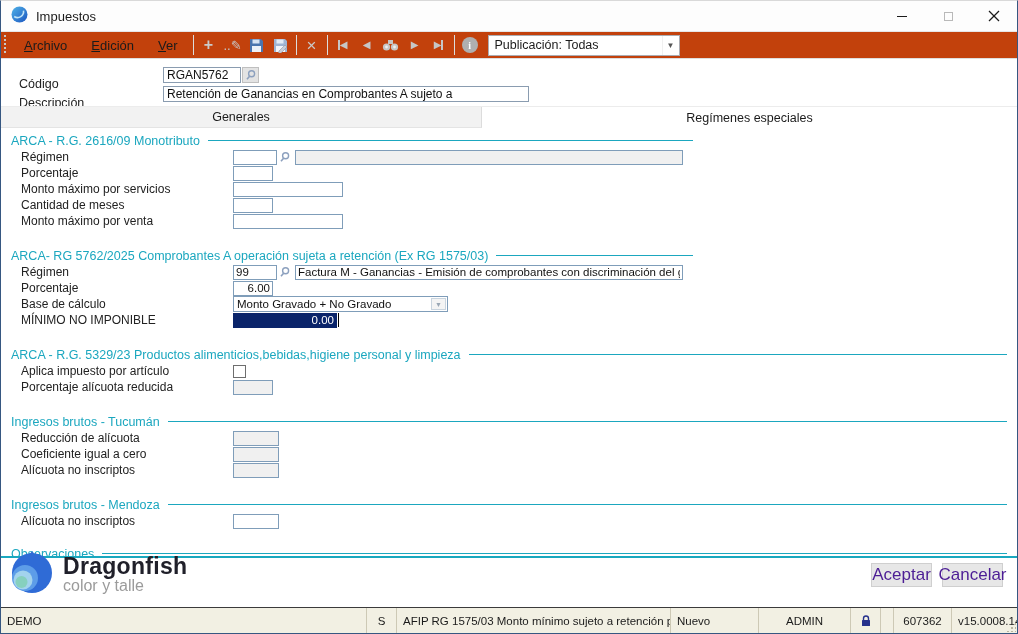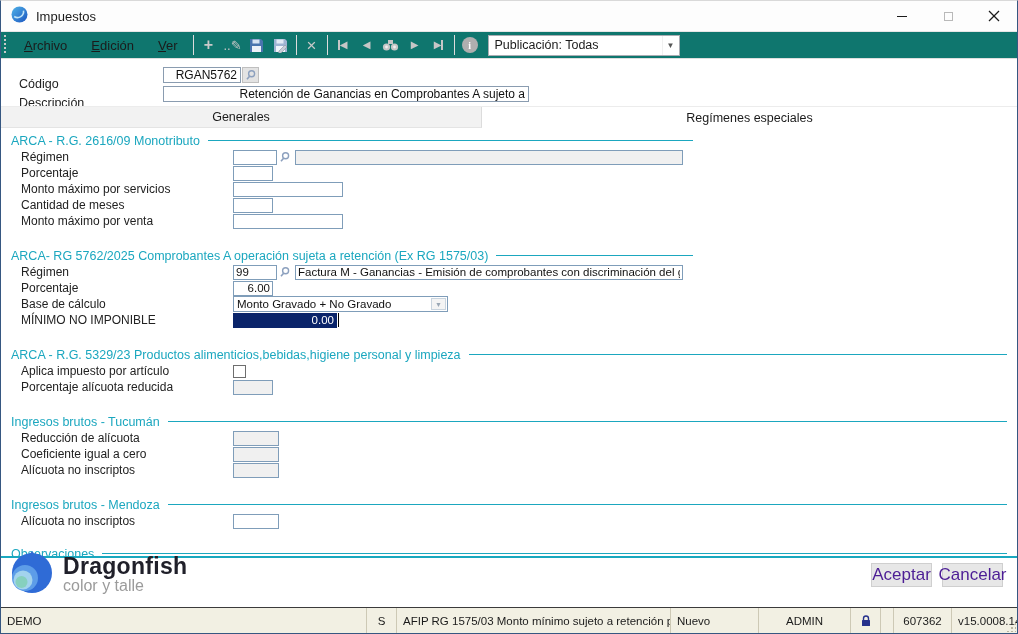--- a/index.html
+++ b/index.html
@@ -12,42 +12,42 @@
     position:relative;
   }
   
   .titlebar { height:30px; background:#FDFDFD; display:flex; align-items:center; padding-left:10px; flex:0 0 auto; }
   .titlebar .title { font-size:13px; color:#1B1B1B; margin-left:8px; }
   .win-controls { margin-left:auto; display:flex; height:30px; }
   .win-btn { width:46px; height:30px; display:flex; align-items:center; justify-content:center; cursor:default; }
   .min-glyph { width:10px; height:0; border-bottom:1.4px solid #1B1B1B; display:block; }
   .max-glyph { width:9px; height:9px; border:1px solid #B9B9B9; display:block; }
   
-  .menubar { height:28px; background:#0f766e; border-top:1px solid #E6E6E6; border-bottom:1px solid #DEDEDE; display:flex; align-items:center; flex:0 0 auto; }
+  .menubar { height:28px; background:#c2410c; border-top:1px solid #E6E6E6; border-bottom:1px solid #DEDEDE; display:flex; align-items:center; flex:0 0 auto; }
   .grip { width:5px; height:20px; margin:0 4px 0 2px;
           background-image: repeating-linear-gradient(to bottom,#C9C9C9 0 2px, transparent 2px 4px); background-size:2px 100%; background-repeat:repeat-y; background-position:1px 0; }
   .menu-item { display:inline-block; font-size:13px; color:#1B1B1B; padding:4px 12px; }
   .menu-item::first-letter { text-decoration: underline; }
   .tsep { width:1px; height:20px; background:#DCDCDC; margin:0 3px; }
   .tbtn { width:24px; height:24px; display:flex; align-items:center; justify-content:center; }
   .tbtn .glyph { color:#C6C6C6; font-size:13px; line-height:1; }
   .tbtn .plus { font-size:16px; font-weight:bold; color:#CACACA; }
   .tbtn .cross { font-size:17px; color:#CACACA; }
   .nav { display:flex; align-items:center; color:#C6C6C6; font-size:10px; }
   .nav .bar { width:2px; height:10px; background:#C6C6C6; }
   .nav .tri { line-height:1; }
   .info-circle { width:16px; height:16px; border-radius:50%; background:#AFAFAF; color:#fff; font-size:10px; font-weight:bold; display:flex; align-items:center; justify-content:center; font-family:"Liberation Serif", serif; }
   .pubcombo { margin-left:6px; width:192px; height:21px; background:#fff; border:1px solid #ABADB3; display:flex; align-items:center; font-size:12.5px; color:#1B1B1B; }
   .pubcombo .pubtext { padding-left:6px; flex:1; }
   .pubcombo .arrowbox { width:17px; height:100%; display:flex; align-items:center; justify-content:center; color:#555; font-size:8px; border-left:1px solid #F0F0F0; }
   
   .formhead { height:47px; background:#fff; padding:6px 0 0 18px; flex:0 0 auto; }
   .hrow { display:flex; align-items:center; height:19px; }
   .hrow label { width:144px; font-size:12.5px; color:#222;margin-top:19px; }
-  .txtin { border:1px solid #8A9CB0; height:16px; font-size:12px; font-family:"Liberation Sans",sans-serif; padding:0 3px; color:#111; background:#fff;text-align:right; }
+  .txtin { border:1px solid #8A9CB0; height:16px; font-size:12px; font-family:"Liberation Sans",sans-serif; padding:0 3px; color:#111; background:#fff; }
   .codigo-in { width:78px; }
   .desc-in { width:366px; }
   .lookup-btn { width:17px; height:16px; margin-left:1px; background:#E3E3E3; border:1px solid #BFBFBF; display:flex; align-items:center; justify-content:center; }
   
   .tabstrip { height:22px; display:flex; flex:0 0 auto; border-top:1px solid #ECECEC; }
   .tab { display:flex; align-items:center; justify-content:center; font-size:12.5px; color:#1B1B1B;text-align:center; }
   .tab.inactive { width:481px; background:#F2F2F2; border-right:1px solid #DCDCDC; border-bottom:1px solid #E4E4E4; }
   .tab.active { flex:1; background:#fff; }
   
   .content { flex:1 1 auto; background:#fff; padding:4px 10px 0 10px; overflow:hidden; }

